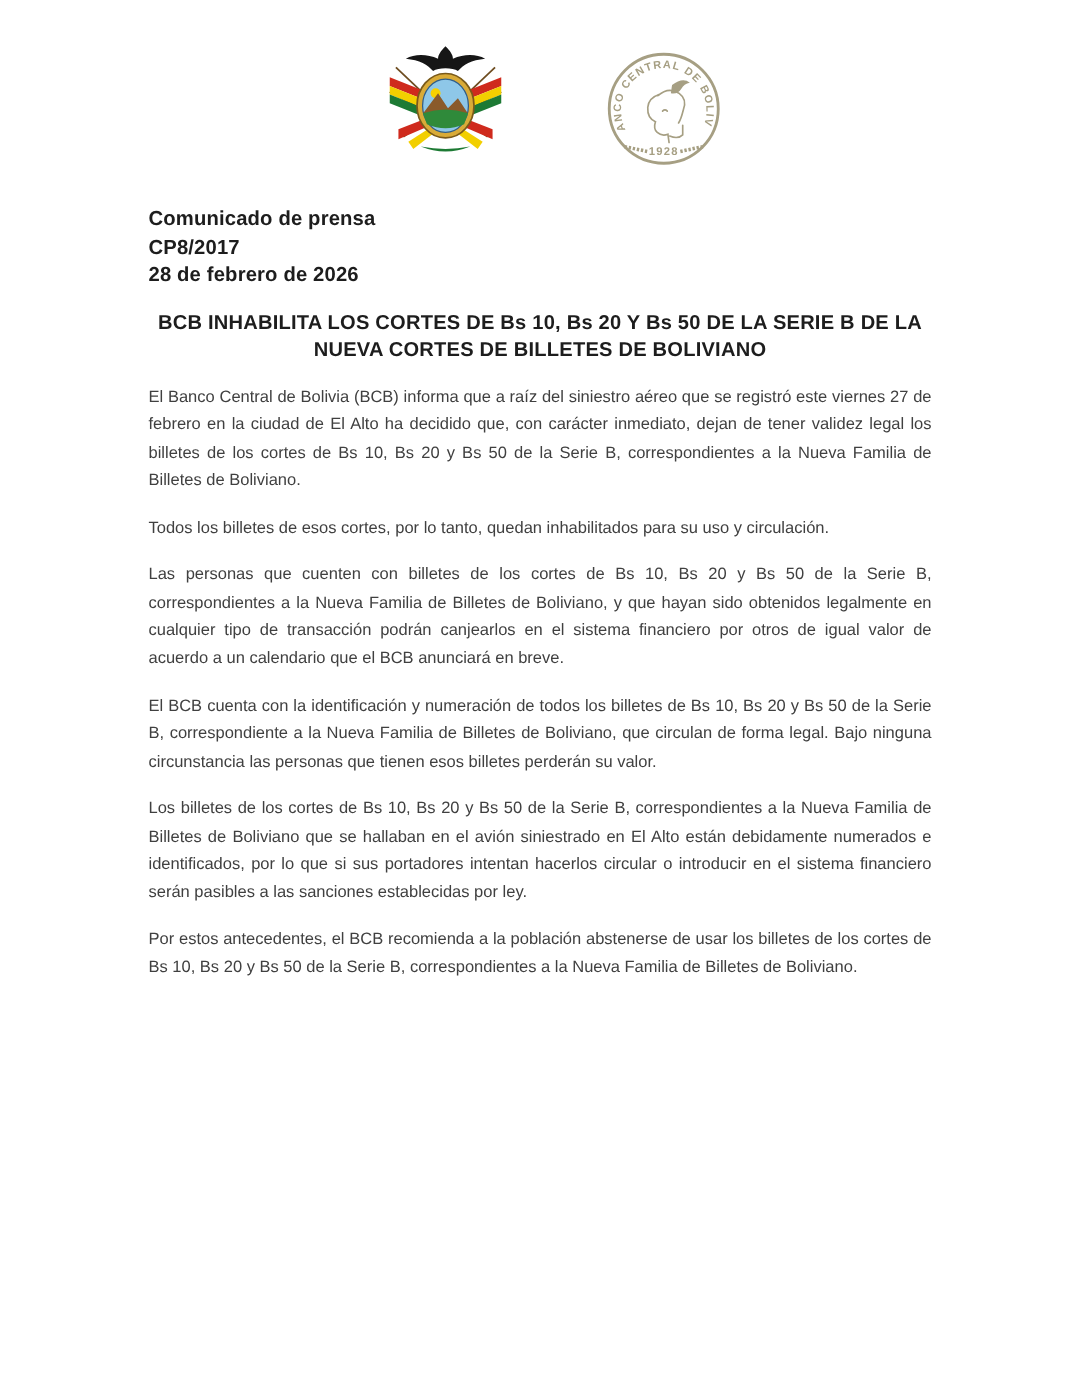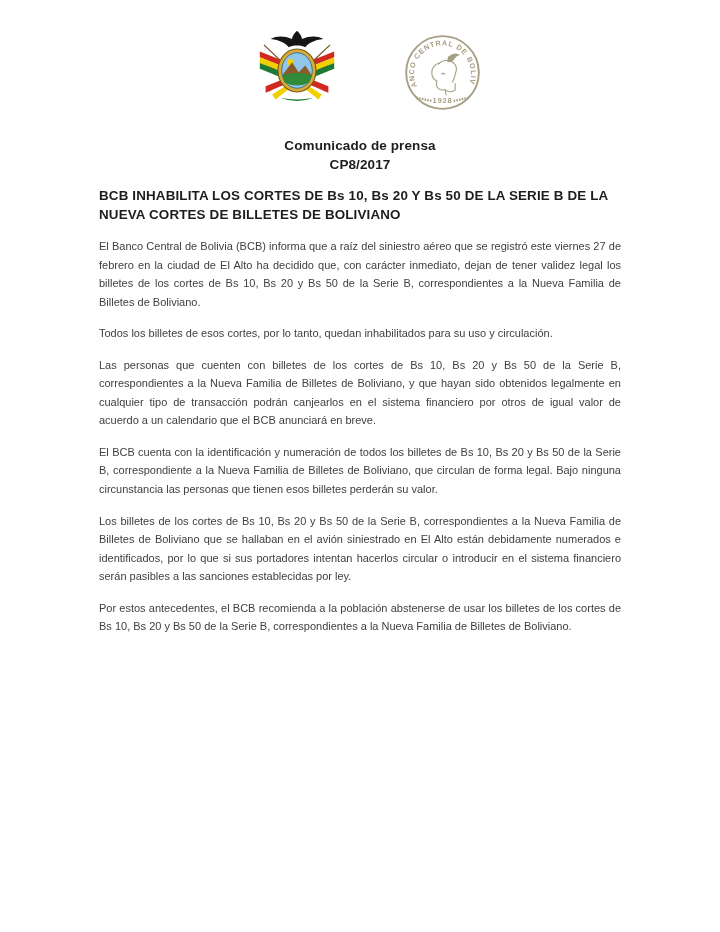--- a/index.html
+++ b/index.html
@@ -24,32 +24,32 @@
     height: 82px;
     transform: translateX(8px);
   }
   .coat-wrap { width: 84px; height: 76px; }
   .seal-wrap { width: 79px; height: 79px; margin-top: 3px; }
   svg { display: block; }
 
   
   .header-block {
     margin-top: 25px;
-    text-align: center;
+    text-align: left;
     font-size: 13.5px;
     font-weight: bold;
     line-height: 18.6px;
     color: #1d1d1d;
     letter-spacing: 0.1px;
   }
 
   
   .title-block {
     margin-top: 13px;
-    text-align: left;
+    text-align: center;
     font-size: 13.4px;
     font-weight: bold;
     line-height: 18.4px;
     color: #1d1d1d;
     letter-spacing: 0.15px;
   }
 
   
   .body-block {
     margin-top: 13px;
@@ -131,20 +131,21 @@
         <text class="seal-text" x="50" y="89" text-anchor="middle" font-size="9.5" letter-spacing="1" fill="#a69f83">1928</text>
         <line x1="17" y1="82" x2="36" y2="86" stroke="#a69f83" stroke-width="3" stroke-dasharray="2,1.5"></line>
         <line x1="64" y1="86" x2="83" y2="82" stroke="#a69f83" stroke-width="3" stroke-dasharray="2,1.5"></line>
       </svg>
     </div>
   </div>
 
   <div class="header-block">
     <div>Comunicado de prensa</div>
     <div>CP8/2017</div>
+    <div>28 de febrero de 2026</div>
   </div>
 
   <div class="title-block">
     <div>BCB INHABILITA LOS CORTES DE Bs 10, Bs 20 Y Bs 50 DE LA SERIE B DE LA</div>
     <div>NUEVA CORTES DE BILLETES DE BOLIVIANO</div>
   </div>
 
   <div class="body-block">
     <p>El Banco Central de Bolivia (BCB) informa que a raíz del siniestro aéreo que se registró este viernes 27 de febrero en la ciudad de El Alto ha decidido que, con carácter inmediato, dejan de tener validez legal los billetes de los cortes de Bs 10, Bs 20 y Bs 50 de la Serie B, correspondientes a la Nueva Familia de Billetes de Boliviano.</p>
     <p>Todos los billetes de esos cortes, por lo tanto, quedan inhabilitados para su uso y circulación.</p>

